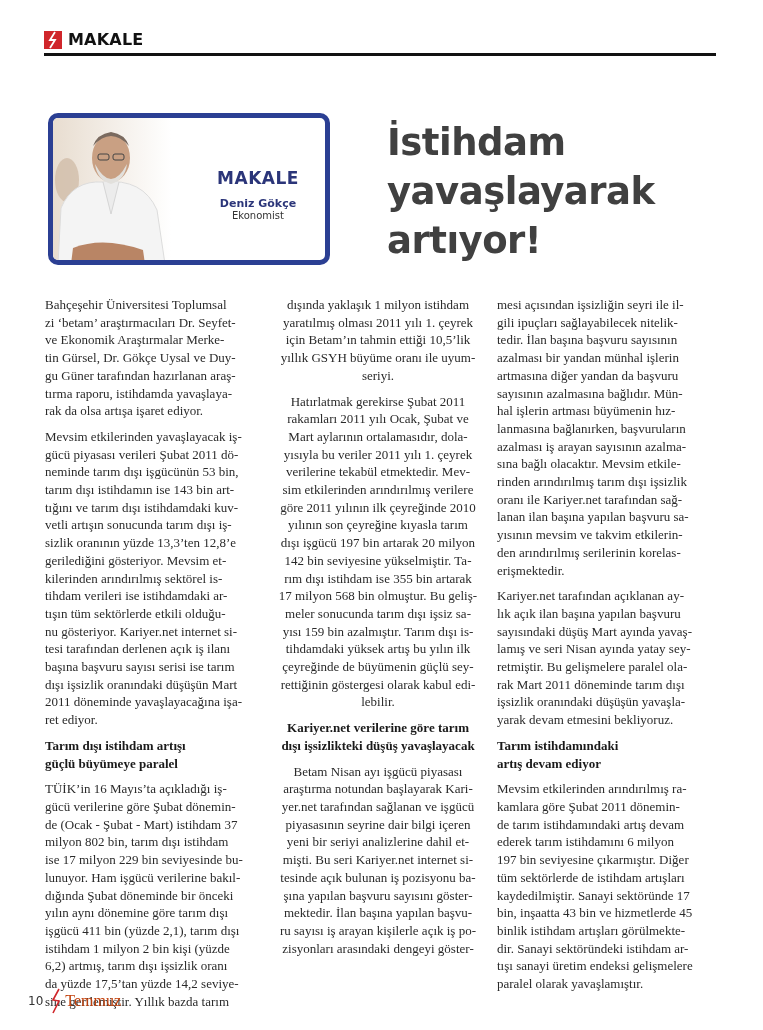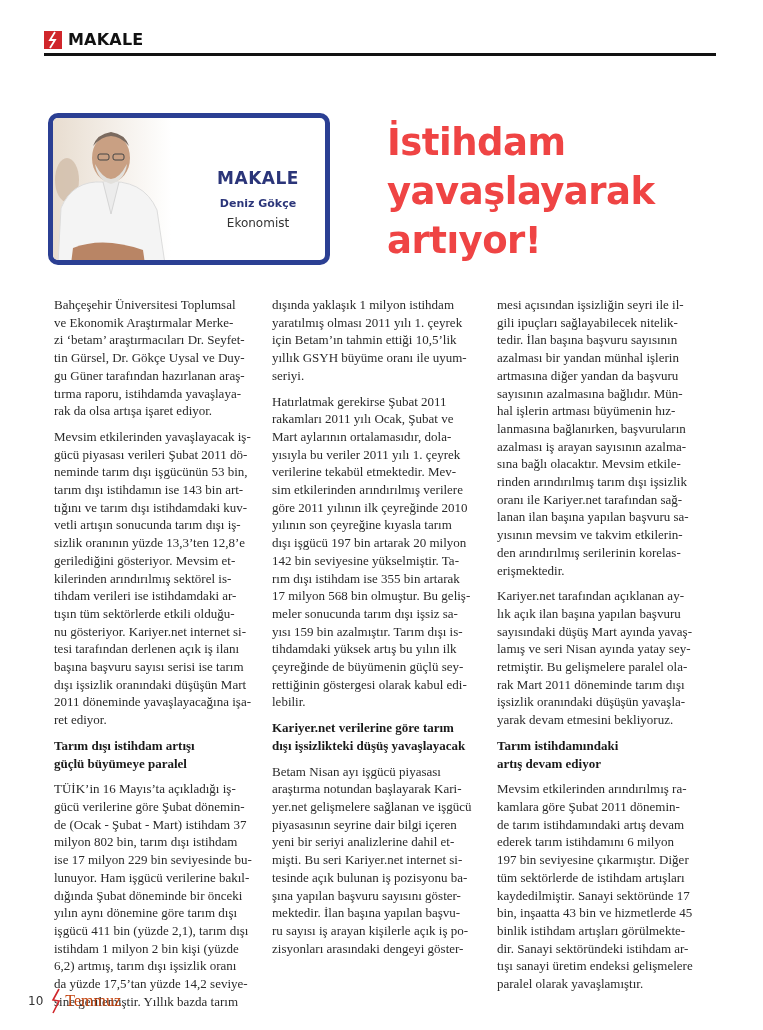--- a/index.html
+++ b/index.html
@@ -8,28 +8,28 @@
   .section-logo { width: 18px; height: 18px; background: #d0262b; position: relative; margin-right: 6px; }
   .section-logo svg { position: absolute; left: 0; top: 0; }
   .section-title { font-family: "DejaVu Sans", sans-serif; font-weight: bold; font-size: 16px; color: #111; letter-spacing: 0.2px; }
   .header-rule { position: absolute; left: 44px; top: 53px; width: 672px; height: 3px; background: #111; }
 
   .author-box { position: absolute; left: 48px; top: 113px; width: 282px; height: 152px; border: 5px solid #2b3f93; border-radius: 10px; box-sizing: border-box; background: #fff; overflow: hidden; }
   .author-photo { position: absolute; left: 0; top: 0; width: 118px; height: 146px; }
   .author-text { position: absolute; left: 140px; top: 50px; width: 130px; text-align: center; font-family: "DejaVu Sans", sans-serif; }
   .author-label { font-size: 17px; font-weight: bold; color: #2b3579; letter-spacing: 0.5px; }
   .author-name { font-size: 11px; font-weight: bold; color: #2b3579; margin-top: 9px; }
-  .author-role { font-size: 12px; color: #333; margin-top: 6px; }
-
-  .headline { position: absolute; left: 387px; top: 118px; font-family: "DejaVu Sans", sans-serif; font-weight: bold; font-size: 37px; line-height: 49px; color: #ef4444; letter-spacing: -0.5px; }
+  .author-role { font-size: 10px; color: #333; }
+
+  .headline { position: absolute; left: 387px; top: 118px; font-family: "DejaVu Sans", sans-serif; font-weight: bold; font-size: 37px; line-height: 49px; color: #404040; letter-spacing: -0.5px; }
   .headline div { white-space: nowrap; }
 
   .column { position: absolute; top: 296px; width: 212px; font-size: 13px; line-height: 17.7px; color: #2a2a2a; }
-  .col-1 { left: 54px; }
-  .col-2 { left: 272px; }
+  .col-1 { left: 45px; }
+  .col-2 { left: 272px; text-align: center; }
   .col-3 { left: 497px; }
   .column p { margin: 0 0 8px 0; }
   .column h3 { margin: 8px 0 8px 0; font-size: 13px; line-height: 17.7px; font-weight: bold; color: #1a1a1a; }
   .line { display: block; white-space: nowrap; }
 
   .footer { position: absolute; left: 28px; top: 988px; display: flex; align-items: center; }
   .page-number { font-family: "DejaVu Sans", sans-serif; font-size: 12px; color: #333; margin-right: 8px; }
   .footer-logo { width: 10px; height: 26px; margin-right: 4px; }
   .issue-month { font-family: "Liberation Serif", serif; font-size: 16px; color: #c2410c; }
 </style>
@@ -74,22 +74,22 @@
 
 <div class="headline">
   <div>İstihdam</div>
   <div>yavaşlayarak</div>
   <div>artıyor!</div>
 </div>
 
 <div class="column col-1">
     <p>
       <span class="line">Bahçeşehir Üniversitesi Toplumsal</span>
+      <span class="line">zi ‘betam’ araştırmacıları Dr. Seyfet-</span>
       <span class="line">ve Ekonomik Araştırmalar Merke-</span>
-      <span class="line">zi ‘betam’ araştırmacıları Dr. Seyfet-</span>
       <span class="line">tin Gürsel, Dr. Gökçe Uysal ve Duy-</span>
       <span class="line">gu Güner tarafından hazırlanan araş-</span>
       <span class="line">tırma raporu, istihdamda yavaşlaya-</span>
       <span class="line">rak da olsa artışa işaret ediyor.</span>
     </p>
     <p>
       <span class="line">Mevsim etkilerinden yavaşlayacak iş-</span>
       <span class="line">gücü piyasası verileri Şubat 2011 dö-</span>
       <span class="line">neminde tarım dışı işgücünün 53 bin,</span>
       <span class="line">tarım dışı istihdamın ise 143 bin art-</span>
@@ -155,21 +155,21 @@
       <span class="line">rettiğinin göstergesi olarak kabul edi-</span>
       <span class="line">lebilir.</span>
     </p>
     <h3>
       <span class="line">Kariyer.net verilerine göre tarım</span>
       <span class="line">dışı işsizlikteki düşüş yavaşlayacak</span>
     </h3>
     <p>
       <span class="line">Betam Nisan ayı işgücü piyasası</span>
       <span class="line">araştırma notundan başlayarak Kari-</span>
-      <span class="line">yer.net gelişmelere sağlanan ve işgücü</span>
+      <span class="line">yer.net tarafından sağlanan ve işgücü</span>
       <span class="line">piyasasının seyrine dair bilgi içeren</span>
       <span class="line">yeni bir seriyi analizlerine dahil et-</span>
       <span class="line">mişti. Bu seri Kariyer.net internet si-</span>
       <span class="line">tesinde açık bulunan iş pozisyonu ba-</span>
       <span class="line">şına yapılan başvuru sayısını göster-</span>
       <span class="line">mektedir. İlan başına yapılan başvu-</span>
       <span class="line">ru sayısı iş arayan kişilerle açık iş po-</span>
       <span class="line">zisyonları arasındaki dengeyi göster-</span>
     </p>
   </div>

